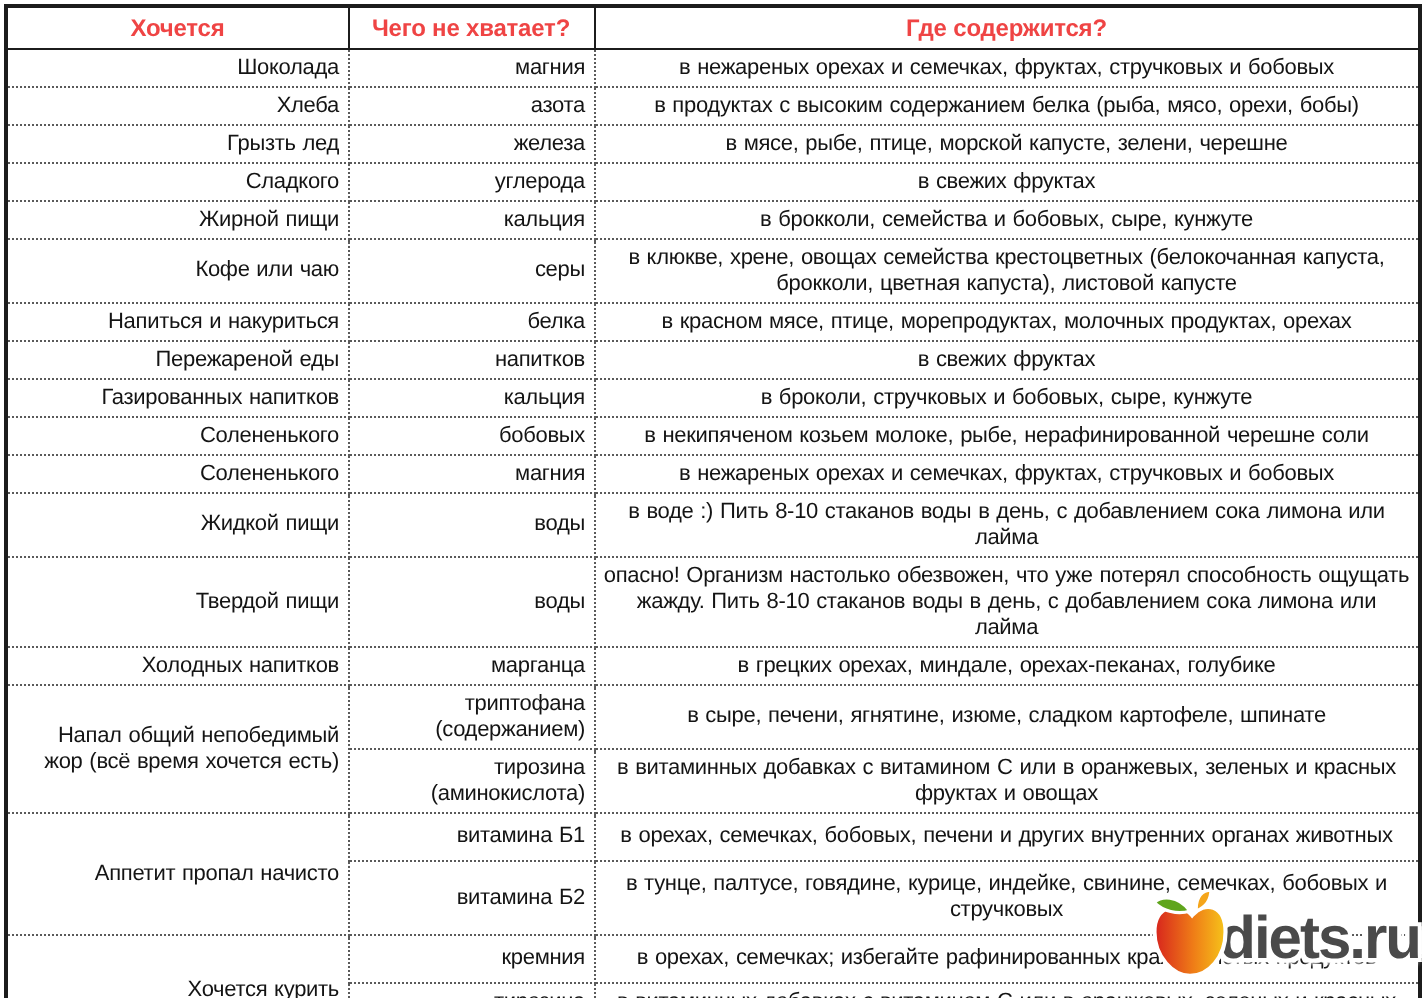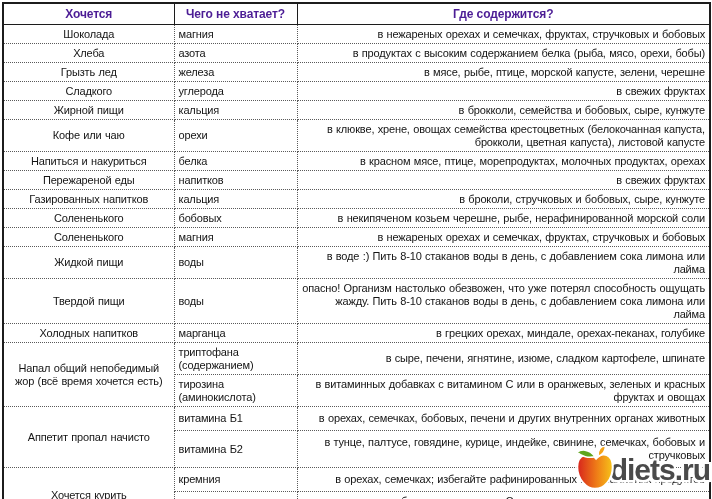--- a/index.html
+++ b/index.html
@@ -21,38 +21,38 @@
     table-layout: fixed;
     border: 2px solid #1c1c1c;
   }
   col.c1 { width: 171px; }
   col.c2 { width: 123px; }
   col.c3 { width: 413px; }
   th {
     border: 1px solid #1c1c1c;
     font-size: 12px;
     font-weight: bold;
-    color: #4c1d95;
+    color: #ef4444;
     text-align: center;
     padding: 3px 2px;
     letter-spacing: -0.1px;
   }
   td {
     border: 1px dotted #5a5a5a;
     font-size: 11px;
     line-height: 13px;
     color: #141414;
     padding: 2.5px 4px;
     vertical-align: middle;
     letter-spacing: -0.15px;
     word-spacing: 0.5px;
   }
-  td.craving { text-align: center; }
-  td.lack    { text-align: left; }
-  td.source  { text-align: right; }
+  td.craving { text-align: right; }
+  td.lack    { text-align: right; }
+  td.source  { text-align: center; }
   tr.roomy td { padding-top: 5px; padding-bottom: 5px; }
 
   
   .watermark {
     position: absolute;
     right: 2px; bottom: 4px;
     display: flex;
     align-items: center;
     z-index: 5;
   }
@@ -107,42 +107,42 @@
         <td class="lack">углерода</td>
         <td class="source">в свежих фруктах</td>
       </tr>
       <tr>
         <td class="craving">Жирной пищи</td>
         <td class="lack">кальция</td>
         <td class="source">в брокколи, семейства и бобовых, сыре, кунжуте</td>
       </tr>
       <tr>
         <td class="craving">Кофе или чаю</td>
-        <td class="lack">орехи</td>
+        <td class="lack">серы</td>
         <td class="source">в клюкве, хрене, овощах семейства крестоцветных (белокочанная капуста, брокколи, цветная капуста), листовой капусте</td>
       </tr>
       <tr>
         <td class="craving">Напиться и накуриться</td>
         <td class="lack">белка</td>
         <td class="source">в красном мясе, птице, морепродуктах, молочных продуктах, орехах</td>
       </tr>
       <tr>
         <td class="craving">Пережареной еды</td>
         <td class="lack">напитков</td>
         <td class="source">в свежих фруктах</td>
       </tr>
       <tr>
         <td class="craving">Газированных напитков</td>
         <td class="lack">кальция</td>
         <td class="source">в броколи, стручковых и бобовых, сыре, кунжуте</td>
       </tr>
       <tr>
         <td class="craving">Солененького</td>
         <td class="lack">бобовых</td>
-        <td class="source">в некипяченом козьем черешне, рыбе, нерафинированной морской соли</td>
+        <td class="source">в некипяченом козьем молоке, рыбе, нерафинированной черешне соли</td>
       </tr>
       <tr>
         <td class="craving">Солененького</td>
         <td class="lack">магния</td>
         <td class="source">в нежареных орехах и семечках, фруктах, стручковых и бобовых</td>
       </tr>
       <tr>
         <td class="craving">Жидкой пищи</td>
         <td class="lack">воды</td>
         <td class="source">в воде :) Пить 8-10 стаканов воды в день, с добавлением сока лимона или лайма</td>

